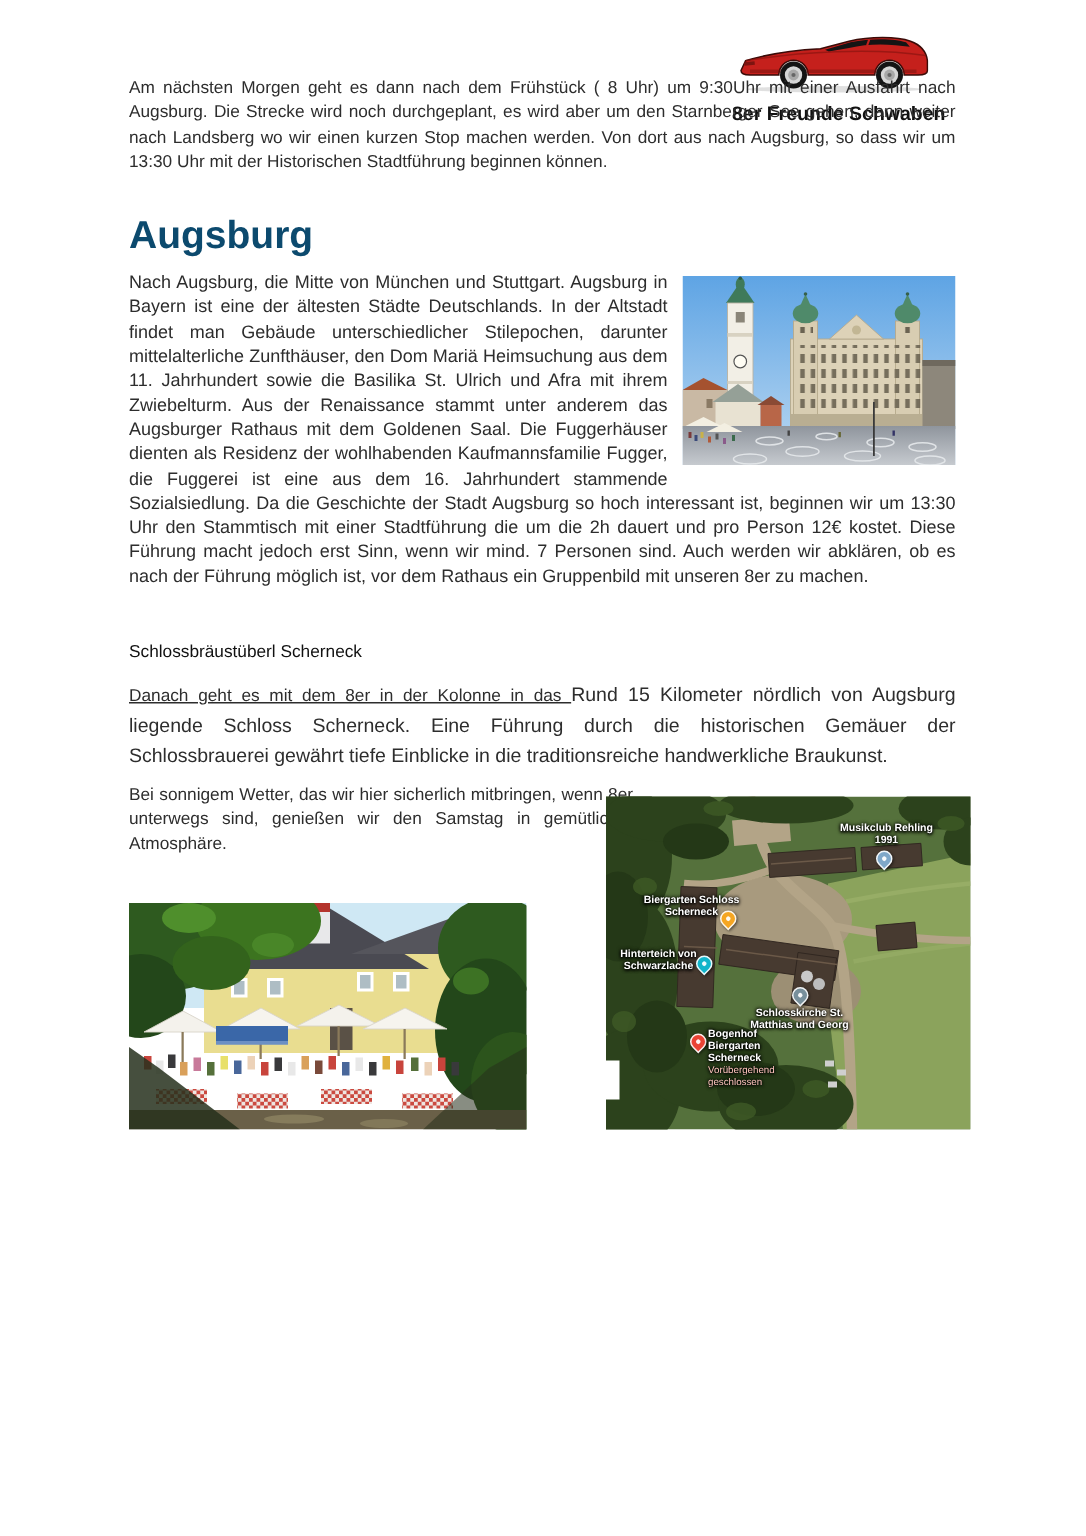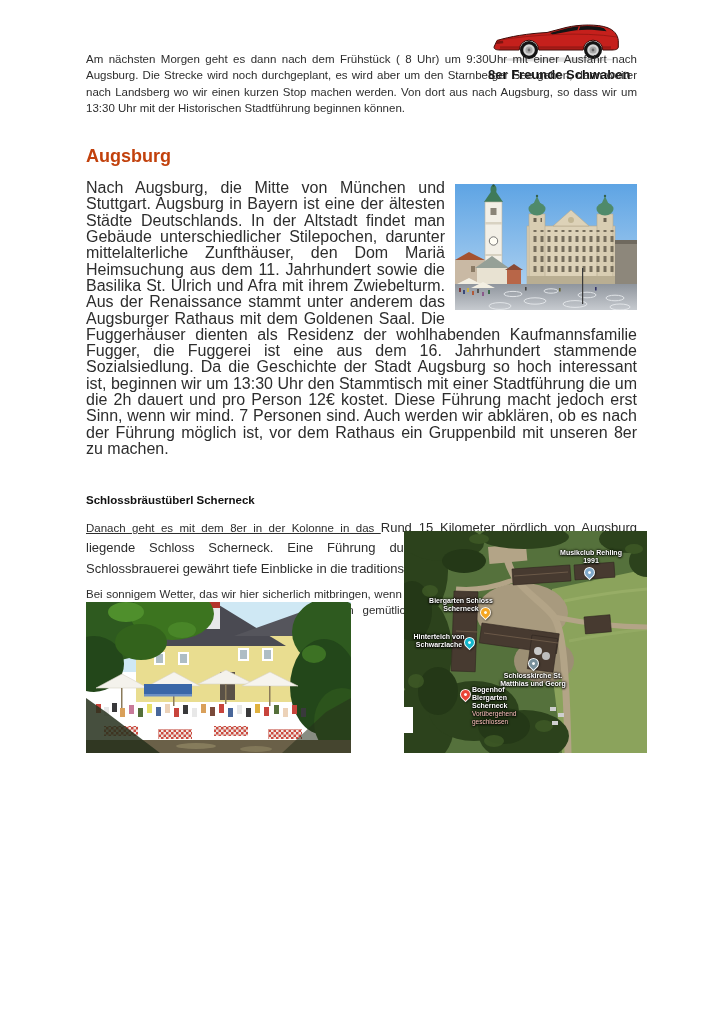--- a/index.html
+++ b/index.html
@@ -4,24 +4,24 @@
 <style>
   html,body{margin:0;padding:0;background:#888;}
   .page{
     position:relative;width:724px;height:1024px;margin:0 auto;
     background:#ffffff;overflow:hidden;
     font-family:"Liberation Sans", sans-serif;color:#2d2d2d;
   }
   .content{position:absolute;left:86px;top:0;width:551px;}
   p{margin:0;}
   .intro{margin-top:51px;font-size:11.5px;line-height:16.3px;text-align:justify;}
-  .h1{margin:28px 0 0 0;font-size:18px;line-height:25px;font-weight:bold;color:#c2410c;}
-  .aug-body{margin-top:11px;font-size:16px;line-height:16.3px;text-align:justify;}
+  .h1{margin:28px 0 0 0;font-size:26px;line-height:25px;font-weight:bold;color:#0c4a6e;}
+  .aug-body{margin-top:11px;font-size:12px;line-height:16.3px;text-align:justify;}
   .aug-photo{float:right;width:182px;height:126px;margin:4px 0 5px 10px;display:block;}
-  .h3{margin:36px 0 0 0;font-size:11.5px;line-height:15px;font-weight:bold;color:#111;}
+  .h3{margin:36px 0 0 0;font-size:11.5px;line-height:15px;font-weight:normal;color:#111;}
   .scherneck-body{margin-top:10px;font-size:13px;line-height:20.2px;text-align:justify;}
   .scherneck-body .small{font-size:11.5px;text-decoration:underline;}
   .weather{margin-top:7px;width:336px;font-size:11.5px;line-height:16.6px;text-align:justify;}
 
   .logo{position:absolute;left:488px;top:21px;width:134px;text-align:center;}
   .logo-title{font-size:13px;font-weight:bold;color:#111;letter-spacing:0px;margin-top:0px;white-space:nowrap;}
 
   .biergarten-photo{position:absolute;left:86px;top:602px;width:265px;height:151px;}
   .map{position:absolute;left:404px;top:531px;width:243px;height:222px;}
   .map svg{position:absolute;left:0;top:0;}

